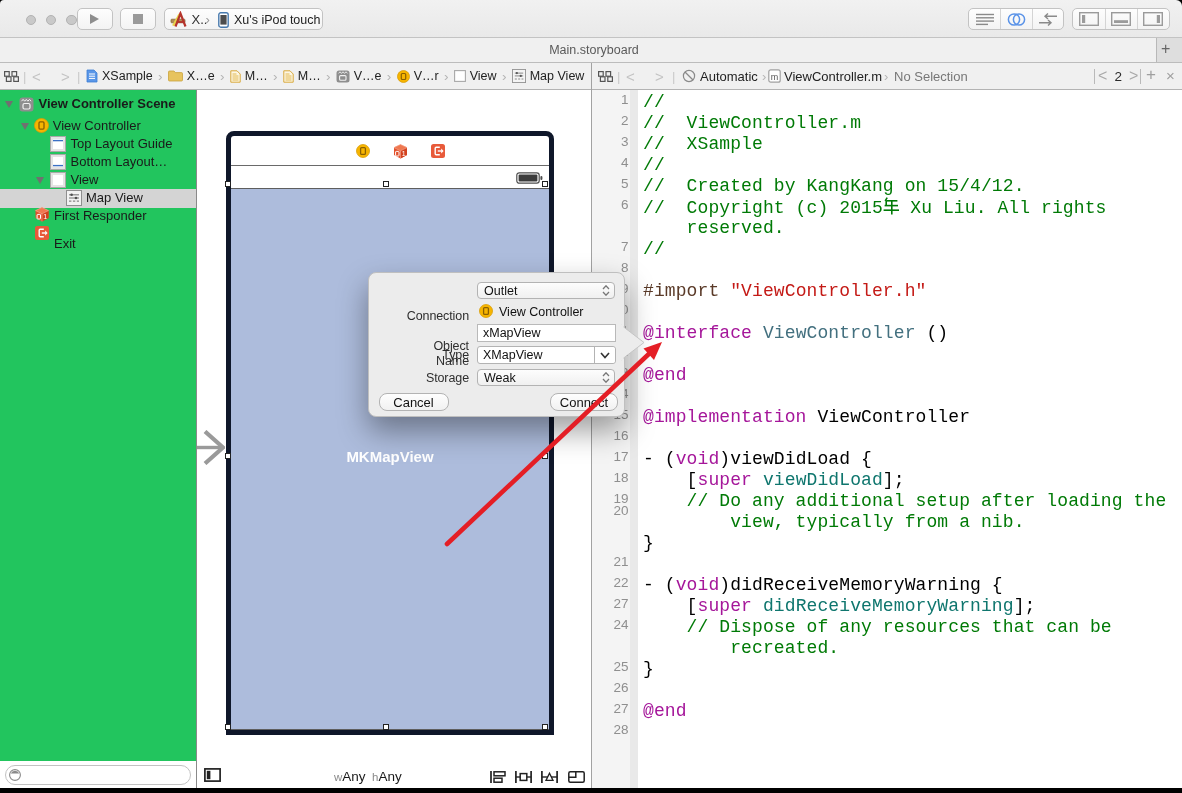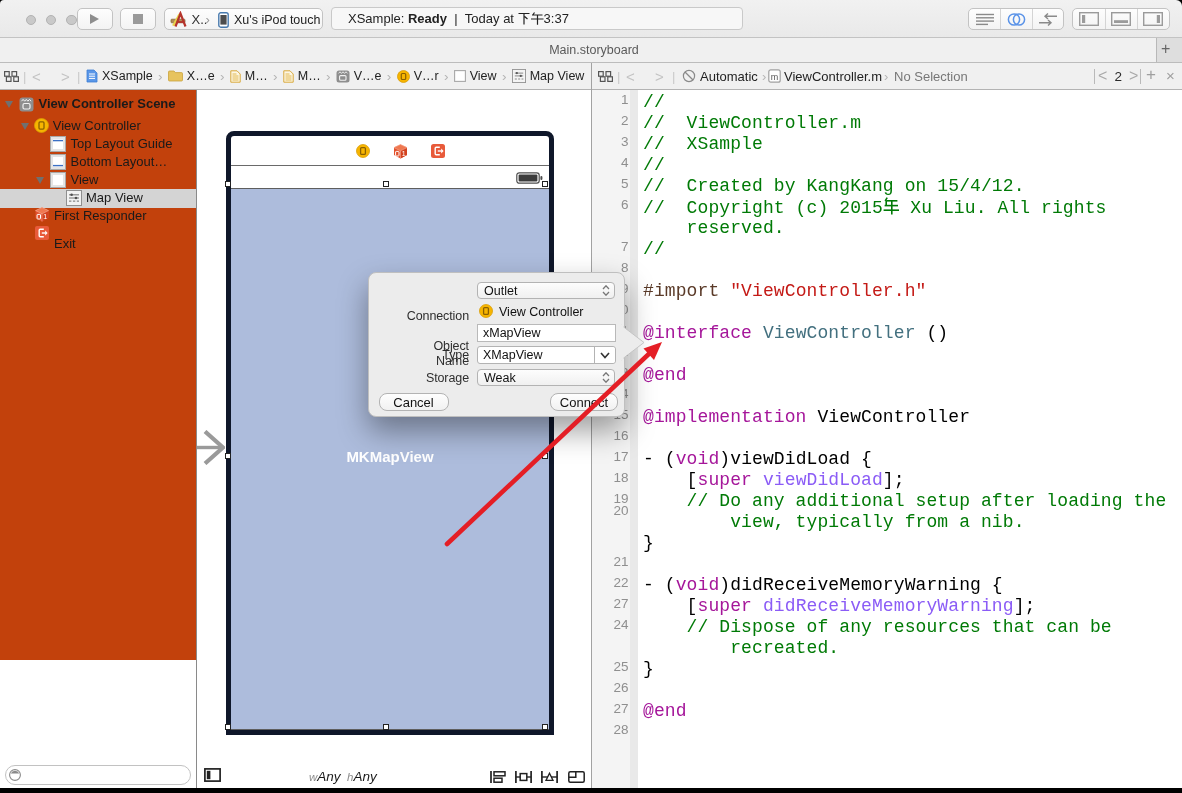--- a/index.html
+++ b/index.html
@@ -12,39 +12,39 @@
   .tl{width:8.5px;height:8.5px;border-radius:50%;background:#c9c9c9;border:1px solid #b2b2b2;top:14.5px;}
   .tbtn{height:20px;border:1px solid #c3c3c3;border-radius:5px;top:8px;
     background:linear-gradient(#fdfdfd,#f3f3f3);}
   
   #tabbar{left:0;top:38px;width:1182px;height:24px;background:#ececec;border-bottom:1px solid #bcbcbc;}
   
   #jumpbar{left:0;top:63px;width:1182px;height:26px;background:#f0f0f0;border-bottom:1px solid #b3b3b3;}
   .jtxt{font-size:13px;color:#222;top:6px;}
   .jsep{font-size:13px;color:#b5b5b5;top:6px;}
   
-  #navigator{left:0;top:90px;width:196px;height:570px;background:#c2410c;}
+  #navigator{left:0;top:90px;width:196px;height:671px;background:#22c55e;}
   #navdiv{left:196px;top:90px;width:1px;height:698px;background:#8a8a8a;}
   #canvas{left:197px;top:90px;width:394px;height:698px;background:#fff;}
   #canvasdiv{left:591px;top:63px;width:1px;height:725px;background:#a2a2a2;}
   #gutter{left:592px;top:90px;width:45px;height:698px;background:#f4f4f4;}
   #ribbon{left:630px;top:90px;width:8px;height:698px;background:#e9e9e9;border-right:1px solid #e0e0e0;}
   #code{left:638px;top:90px;width:544px;height:698px;background:#fff;}
   #blackstrip{left:0;top:788px;width:1182px;height:5px;background:#000;}
   
   .nrow{position:absolute;left:0;width:196px;height:18px;font-size:13px;color:#1a1a1a;}
   .ntri{position:absolute;width:0;height:0;border-left:4.4px solid transparent;
     border-right:4.4px solid transparent;border-top:7px solid #707070;}
   
   .crow{position:absolute;left:643px;white-space:pre;font-family:"Liberation Mono",monospace;
     font-size:18px;letter-spacing:0.1px;line-height:21px;height:21px;color:#000;}
   .lnum{position:absolute;width:36.5px;text-align:right;left:592px;font-size:13.5px;color:#8f8f8f;
     font-family:"Liberation Sans",sans-serif;}
   .grn{color:#007a06;} .mag{color:#a5169a;} .teal{color:#43707f;}
-  .pre{color:#5a3a28;} .str{color:#c41a16;} .ind{color:#8b5cf6;}
+  .pre{color:#5a3a28;} .str{color:#c41a16;} .ind{color:#0f766e;}
   .hnd{position:absolute;width:4px;height:4px;background:#fff;border:1px solid #222;}
   .pop-label{position:absolute;width:100px;text-align:right;font-size:12.5px;color:#2e2e2e;letter-spacing:-0.1px;}
   .pop-ctl{position:absolute;left:108px;border:1px solid #b3b3b3;font-size:12.5px;color:#111;}
   .cs{color:#b4b4b4;margin:0 5.3px;font-size:13.5px;}
 </style>
 </head>
 <body>
 <div id="stage">
   <div class="abs" id="toolbar">
     <div class="abs tl" style="left:25.5px;"></div>
@@ -69,28 +69,20 @@
       </svg>
       <span class="abs" style="left:26.5px;top:3px;font-size:13px;color:#333;">X..</span>
       <span class="abs" style="left:40.5px;top:2.5px;font-size:13px;color:#9a9a9a;">›</span>
       <svg class="abs" style="left:53px;top:2.5px;" width="11" height="16" viewBox="0 0 11 16">
         <rect x="0.8" y="0.8" width="9.4" height="14.4" rx="2" fill="#fff" stroke="#4779ad" stroke-width="1.4"></rect>
         <rect x="2.4" y="3" width="6.2" height="9.6" fill="#4d4d4d"></rect>
       </svg>
       <span class="abs" style="left:69px;top:3.5px;font-size:12.5px;color:#222;">Xu's iPod touch</span>
     </div>
 
-    <div class="abs" style="left:331px;top:7px;width:410px;height:21px;border:1px solid #c9c9c9;border-radius:4px;background:#f7f7f7;">
-      <span class="abs" style="left:16px;top:3px;font-size:13px;color:#222;">XSample: <b>Ready</b>&nbsp;&nbsp;|&nbsp;&nbsp;Today at <svg style="vertical-align:-2px" width="26" height="13" viewBox="0 0 26 13">
-            <g stroke="#222" stroke-width="1.2" fill="none">
-              <path d="M0.5 1.5 H11.5 M6 1.5 V12.5 M6.6 4.5 L9.5 7"></path>
-              <path d="M16.5 0.5 L14.8 3 M14 3 H24.5 M13 7 H25.5 M19.5 3 V12.8"></path>
-            </g>
-          </svg>3:37</span>
-    </div>
 
     <div class="abs tbtn" style="left:968px;width:94px;">
       <div class="abs" style="left:31px;top:0;width:1px;height:20px;background:#d4d4d4;"></div>
       <div class="abs" style="left:63px;top:0;width:1px;height:20px;background:#d4d4d4;"></div>
       <svg class="abs" style="left:7px;top:4px;" width="18" height="13" viewBox="0 0 18 13">
         <g stroke="#8a8a8a" stroke-width="1.4">
           <line x1="0" y1="1.5" x2="18" y2="1.5"></line>
             <line x1="0" y1="4.8" x2="18" y2="4.8"></line>
           <line x1="0" y1="8.1" x2="18" y2="8.1"></line>
             <line x1="0" y1="11.4" x2="12" y2="11.4"></line>
@@ -359,21 +351,21 @@
 
     <svg class="abs" style="left:0;top:340px;" width="28" height="35" viewBox="0 0 28 35">
       <path d="M0 17.5 H25.5" stroke="#9a9a9a" stroke-width="3.4" fill="none"></path>
       <path d="M8 1.5 L26 17.5 L8 33.5" fill="none" stroke="#9a9a9a" stroke-width="4.2"></path>
     </svg>
 
     <svg class="abs" style="left:7px;top:678px;" width="17" height="14" viewBox="0 0 17 14">
       <rect x="0.9" y="0.9" width="15.2" height="12.2" fill="none" stroke="#222" stroke-width="1.7"></rect>
       <rect x="2.8" y="2.8" width="3.6" height="8.4" fill="#222"></rect>
     </svg>
-    <span class="abs" style="left:112px;top:678.5px;font-size:11.5px;color:#8a8a8a;font-style:italic;">w<span style="font-size:13.5px;color:#1a1a1a;">Any</span>&nbsp;&nbsp;<span style="font-size:11.5px;color:#8a8a8a;">h</span><span style="font-size:13.5px;color:#1a1a1a;">Any</span></span>
+    <span class="abs" style="left:137px;top:678.5px;font-size:11.5px;color:#8a8a8a;">w<span style="font-size:13.5px;color:#1a1a1a;">Any</span>&nbsp;&nbsp;<span style="font-size:11.5px;color:#8a8a8a;">h</span><span style="font-size:13.5px;color:#1a1a1a;">Any</span></span>
     <svg class="abs" style="left:292.5px;top:680.5px;" width="17" height="12" viewBox="0 0 17 12">
       <line x1="1" y1="0" x2="1" y2="12" stroke="#222" stroke-width="1.7"></line>
       <rect x="4" y="0.8" width="11" height="4" fill="none" stroke="#222" stroke-width="1.5"></rect>
       <rect x="4" y="7.2" width="8" height="4" fill="none" stroke="#222" stroke-width="1.5"></rect>
     </svg>
     <svg class="abs" style="left:318px;top:680.5px;" width="17" height="12" viewBox="0 0 17 12">
       <line x1="0.9" y1="0" x2="0.9" y2="12" stroke="#222" stroke-width="1.7"></line>
       <line x1="16.1" y1="0" x2="16.1" y2="12" stroke="#222" stroke-width="1.7"></line>
       <line x1="0.9" y1="6" x2="16.1" y2="6" stroke="#222" stroke-width="1.4"></line>
       <rect x="5.2" y="2.6" width="6.6" height="6.8" fill="#fff" stroke="#222" stroke-width="1.5"></rect>

